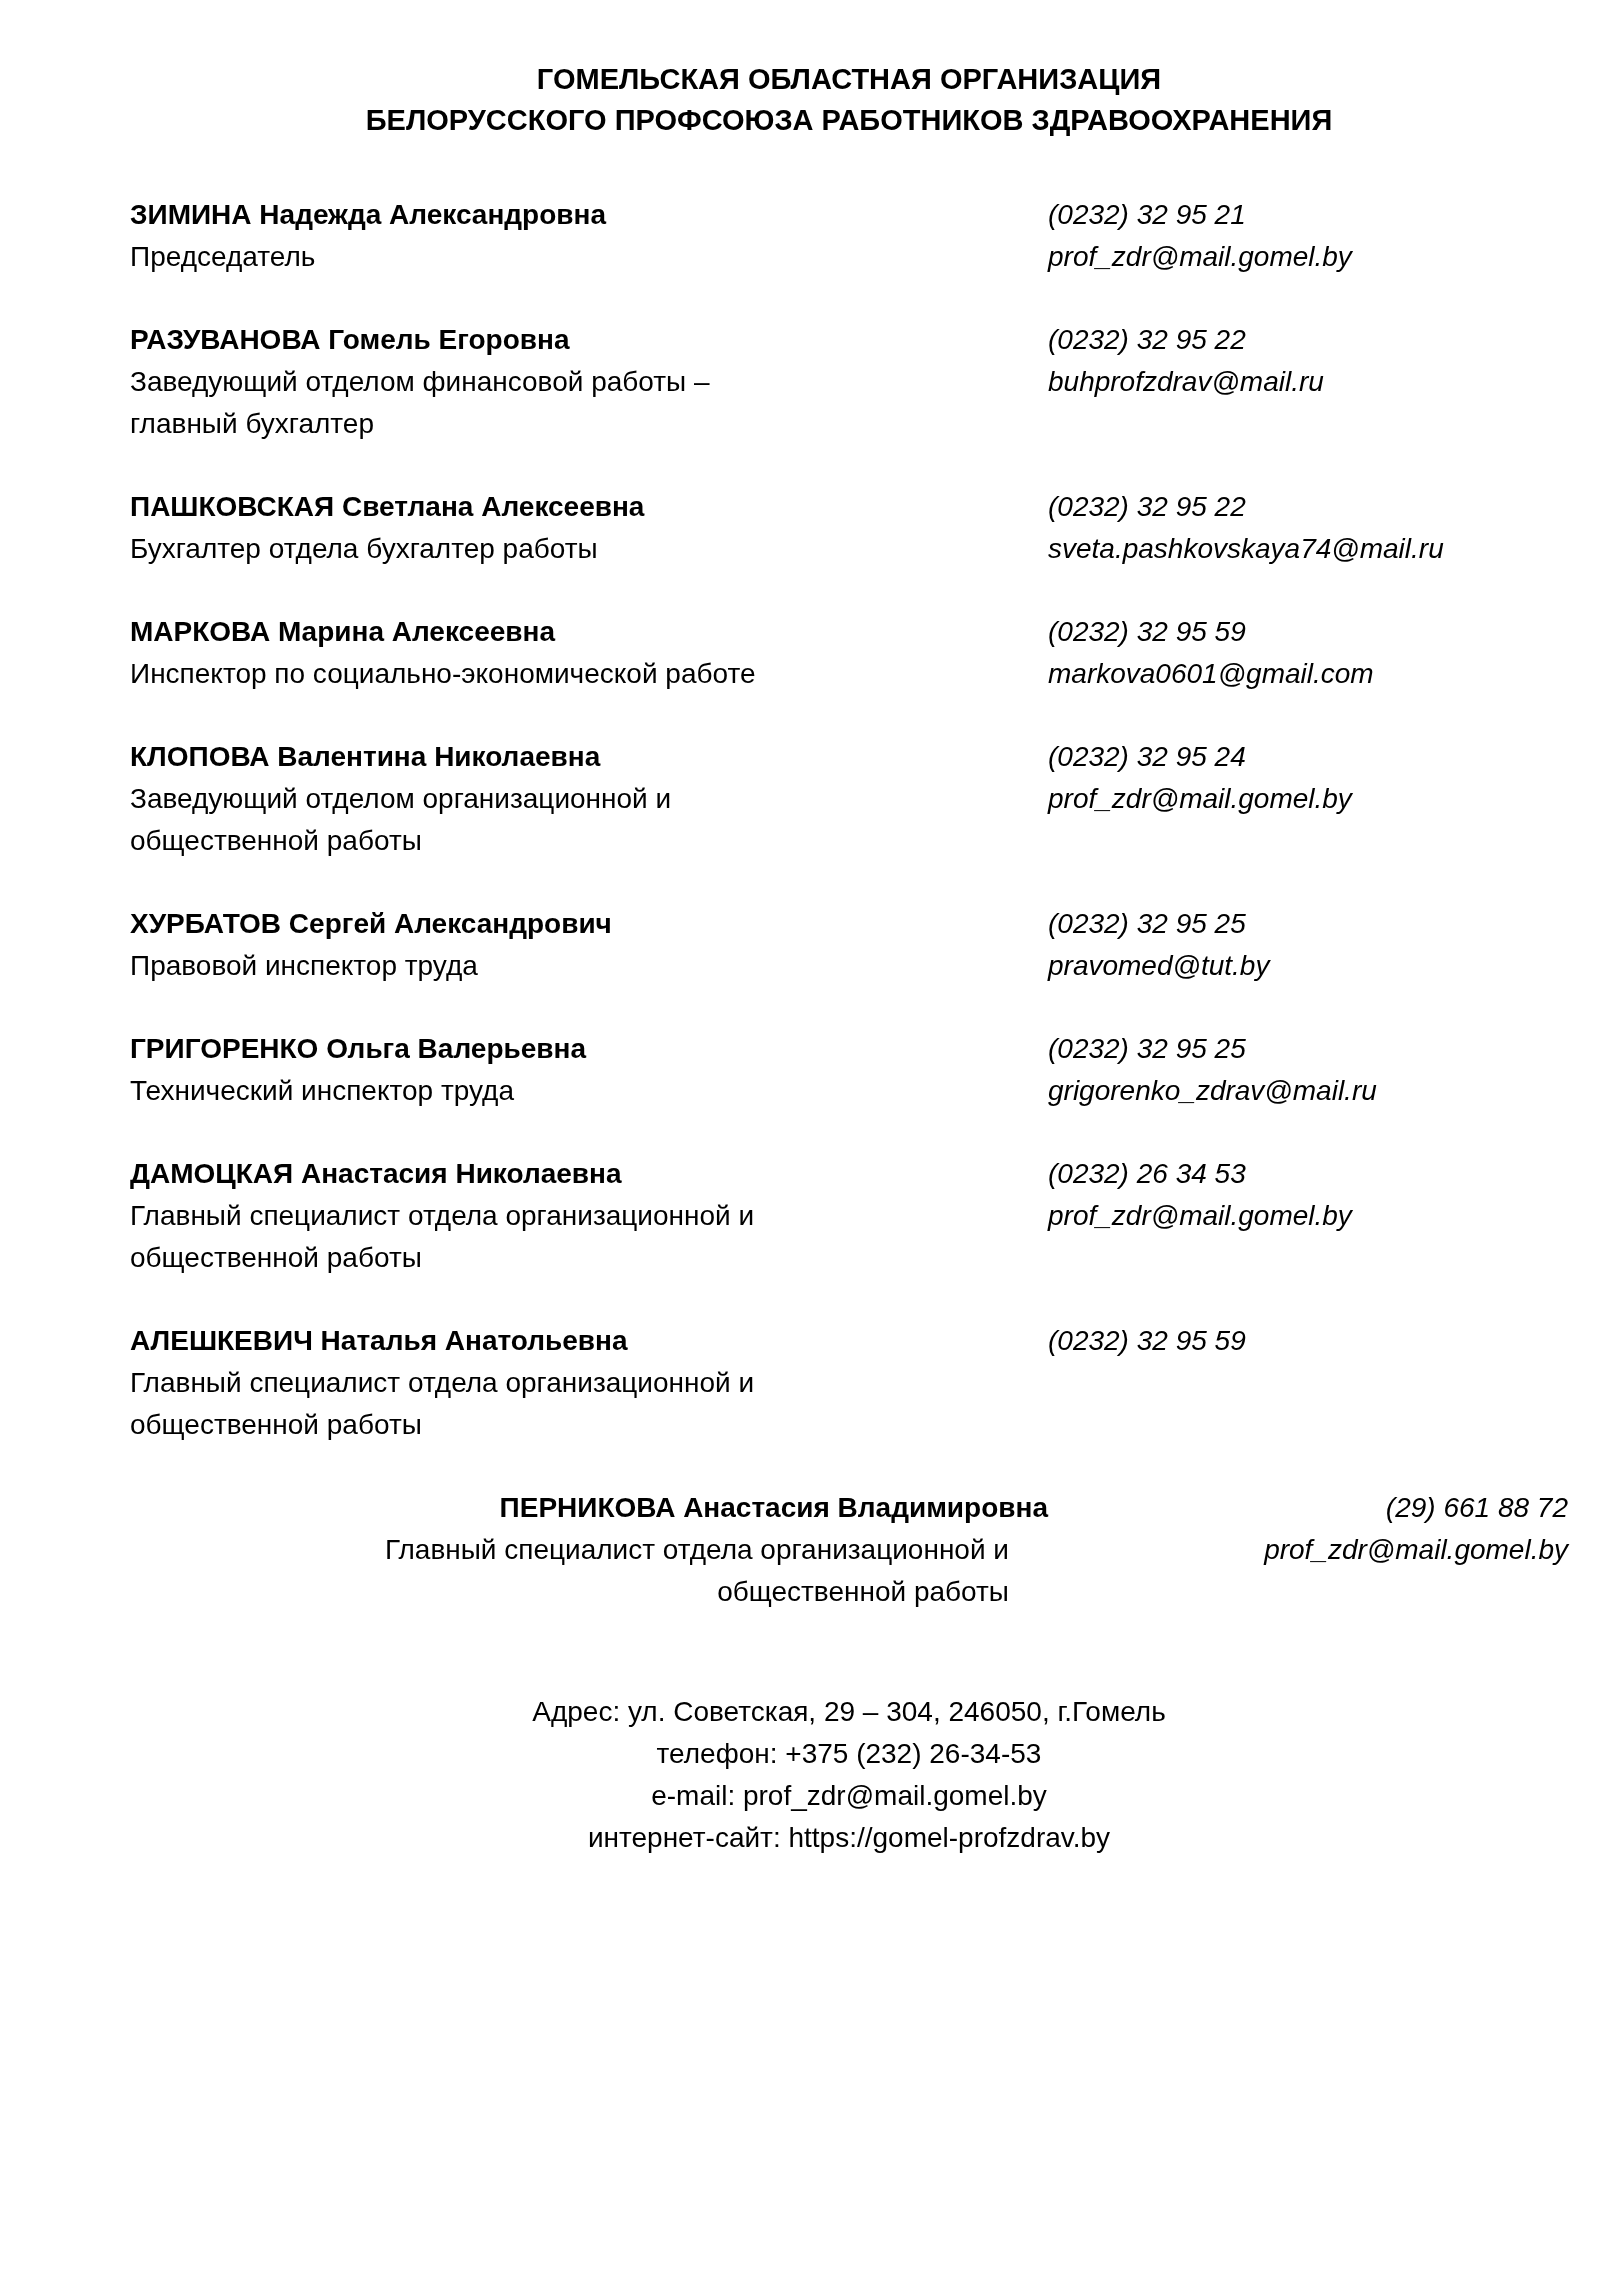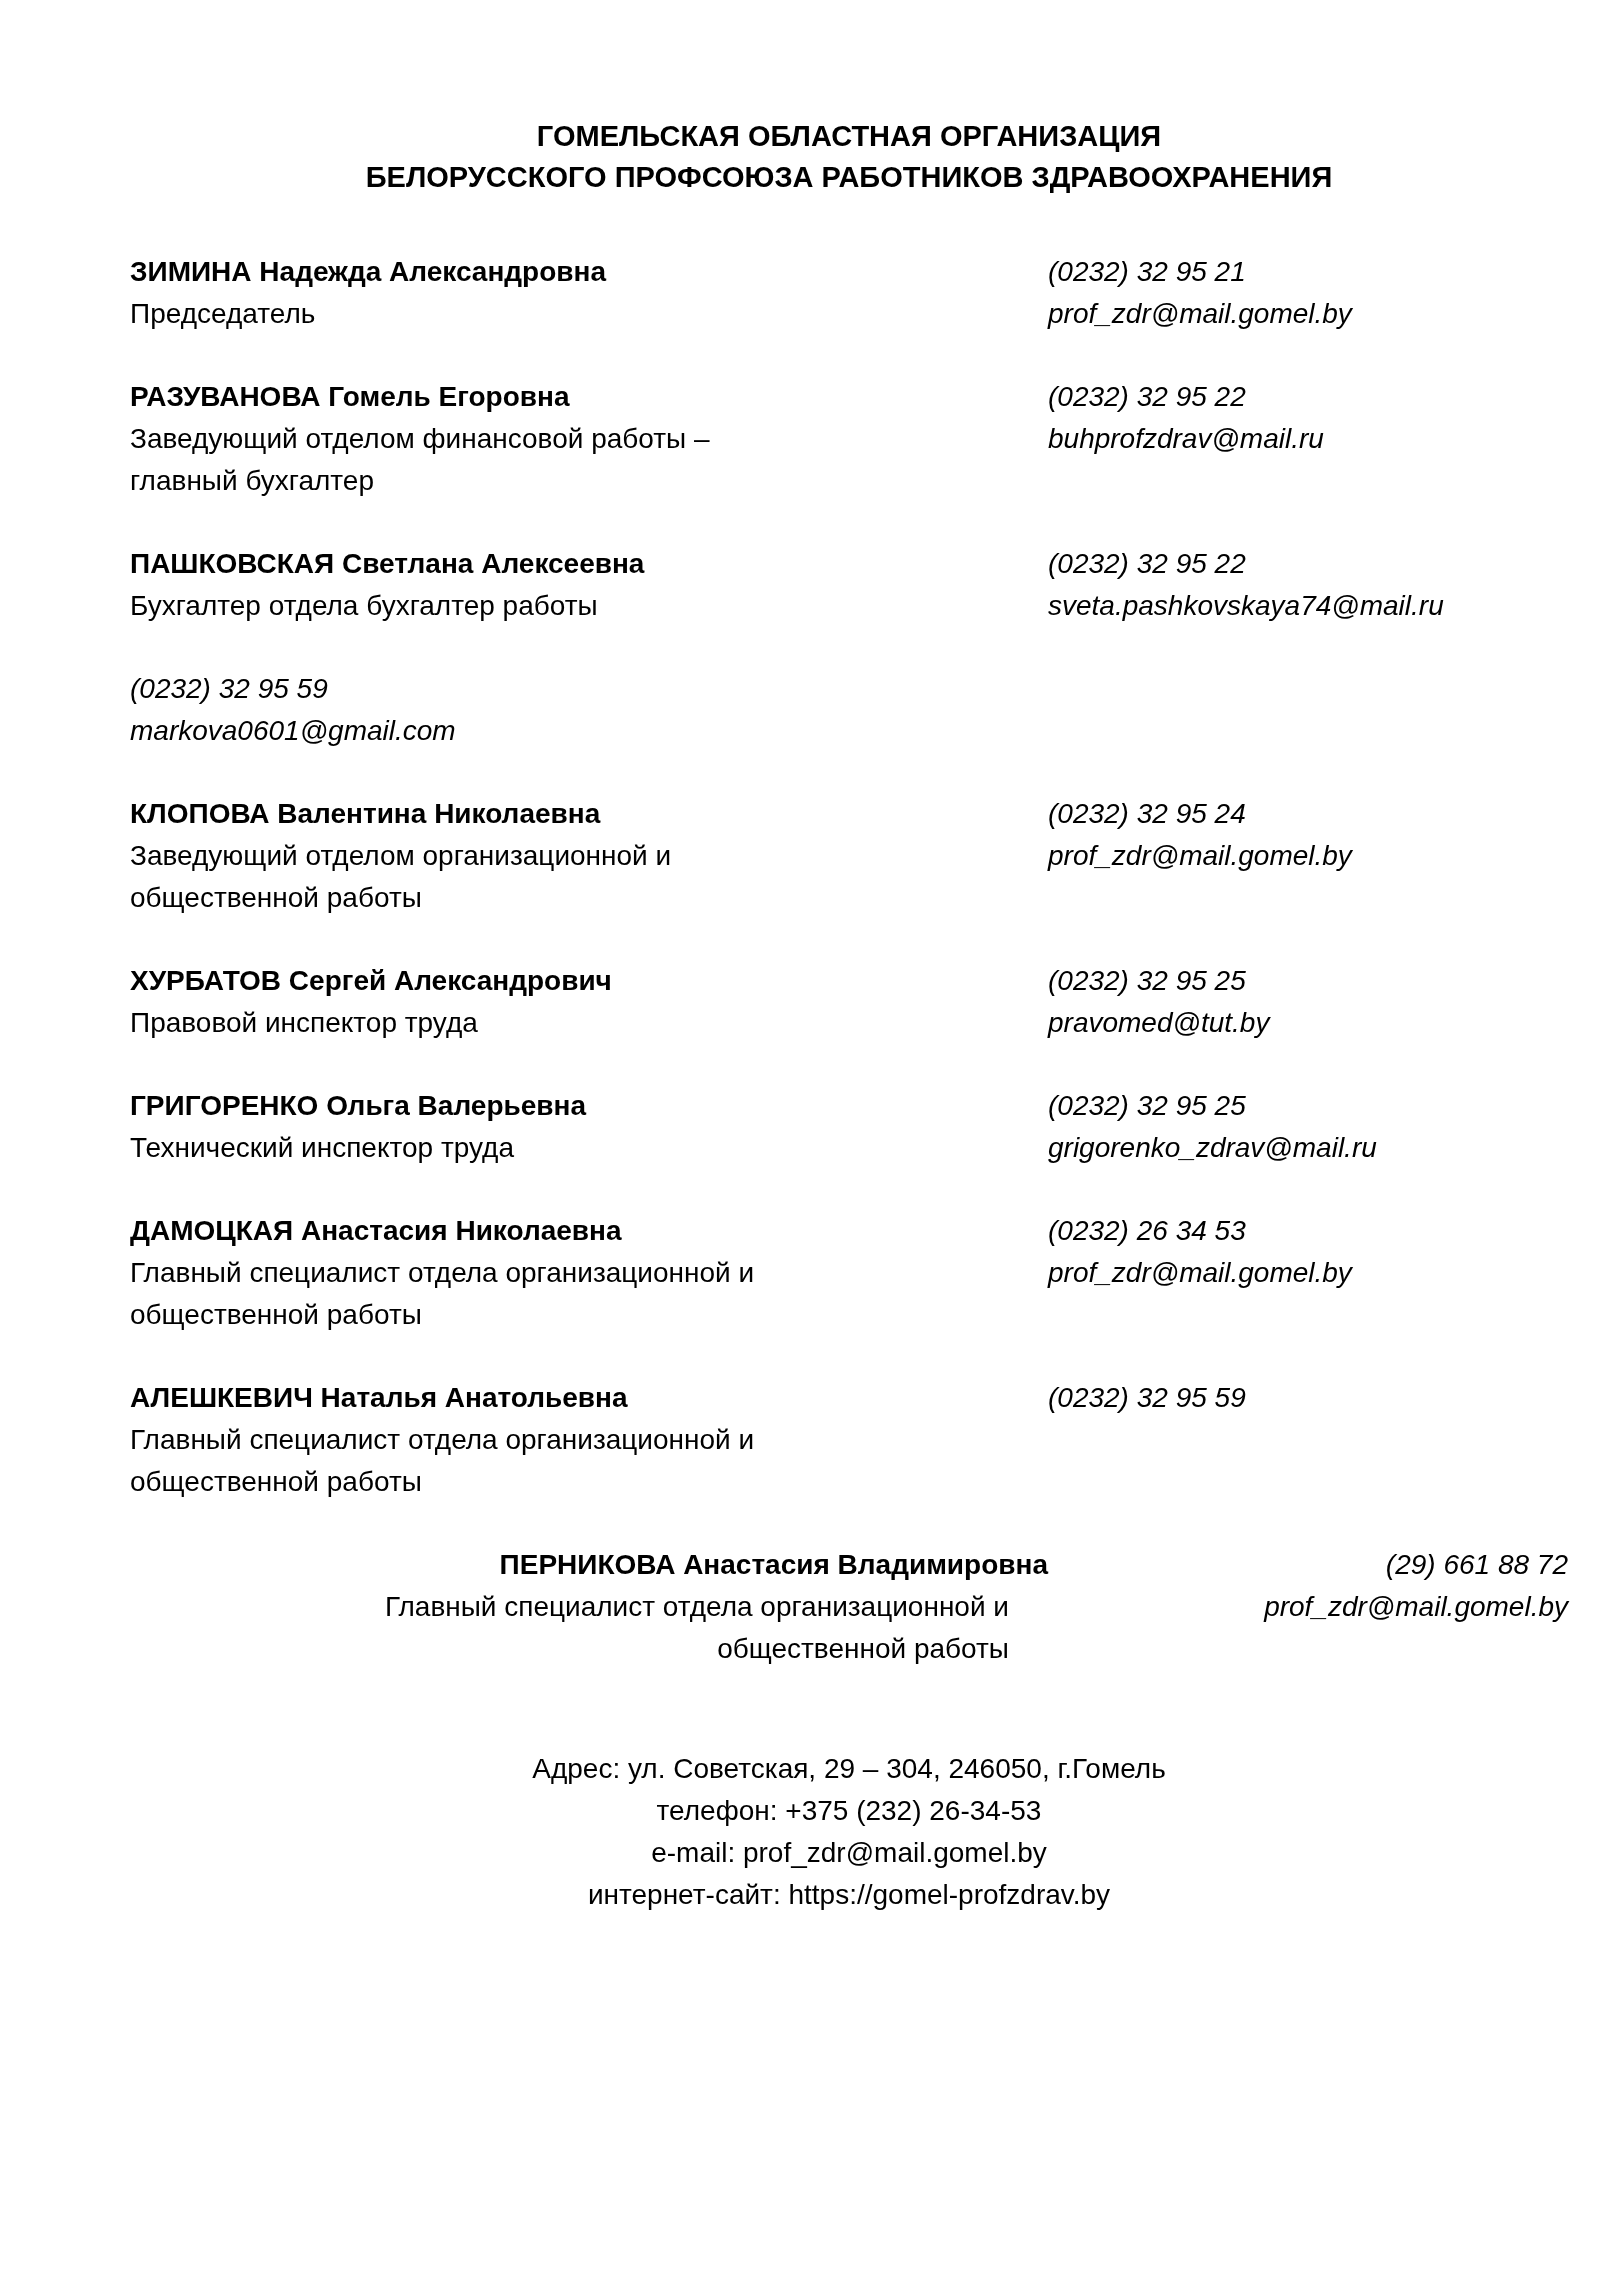--- a/index.html
+++ b/index.html
@@ -4,28 +4,28 @@
 <style>
   html, body {
     margin: 0;
     padding: 0;
     background: #ffffff;
   }
   .page {
     position: relative;
     width: 1621px;
     height: 2108px;
-    margin: 12px auto;
+    margin: 0 auto;
     background: #ffffff;
     color: #000000;
     font-family: "Liberation Sans", "DejaVu Sans", sans-serif;
     font-size: 28px;
     line-height: 42px;
     box-sizing: border-box;
-    padding: 104px 53px 0 130px;
+    padding: 59px 53px 0 130px;
     overflow: hidden;
   }
   .doc-title {
     text-align: center;
     font-weight: bold;
     font-size: 29px;
     line-height: 41px;
     margin-bottom: 53px;
   }
   .contact-entry {
@@ -94,20 +94,24 @@
         <div class="contact-name">ПАШКОВСКАЯ Светлана Алексеевна</div>
         <div class="contact-position">Бухгалтер отдела бухгалтер работы</div>
       </div>
       <div class="entry-right">
         <div class="contact-phone">(0232) 32 95 22</div>
         <div class="contact-email">sveta.pashkovskaya74@mail.ru</div>
       </div>
     </div>
 
     <div class="contact-entry">
+      <div class="entry-left">
+        <div class="contact-name">МАРКОВА Марина Алексеевна</div>
+        <div class="contact-position">Инспектор по социально-экономической работе</div>
+      </div>
       <div class="entry-right">
         <div class="contact-phone">(0232) 32 95 59</div>
         <div class="contact-email">markova0601@gmail.com</div>
       </div>
     </div>
 
     <div class="contact-entry">
       <div class="entry-left">
         <div class="contact-name">КЛОПОВА Валентина Николаевна</div>
         <div class="contact-position">Заведующий отделом организационной и

